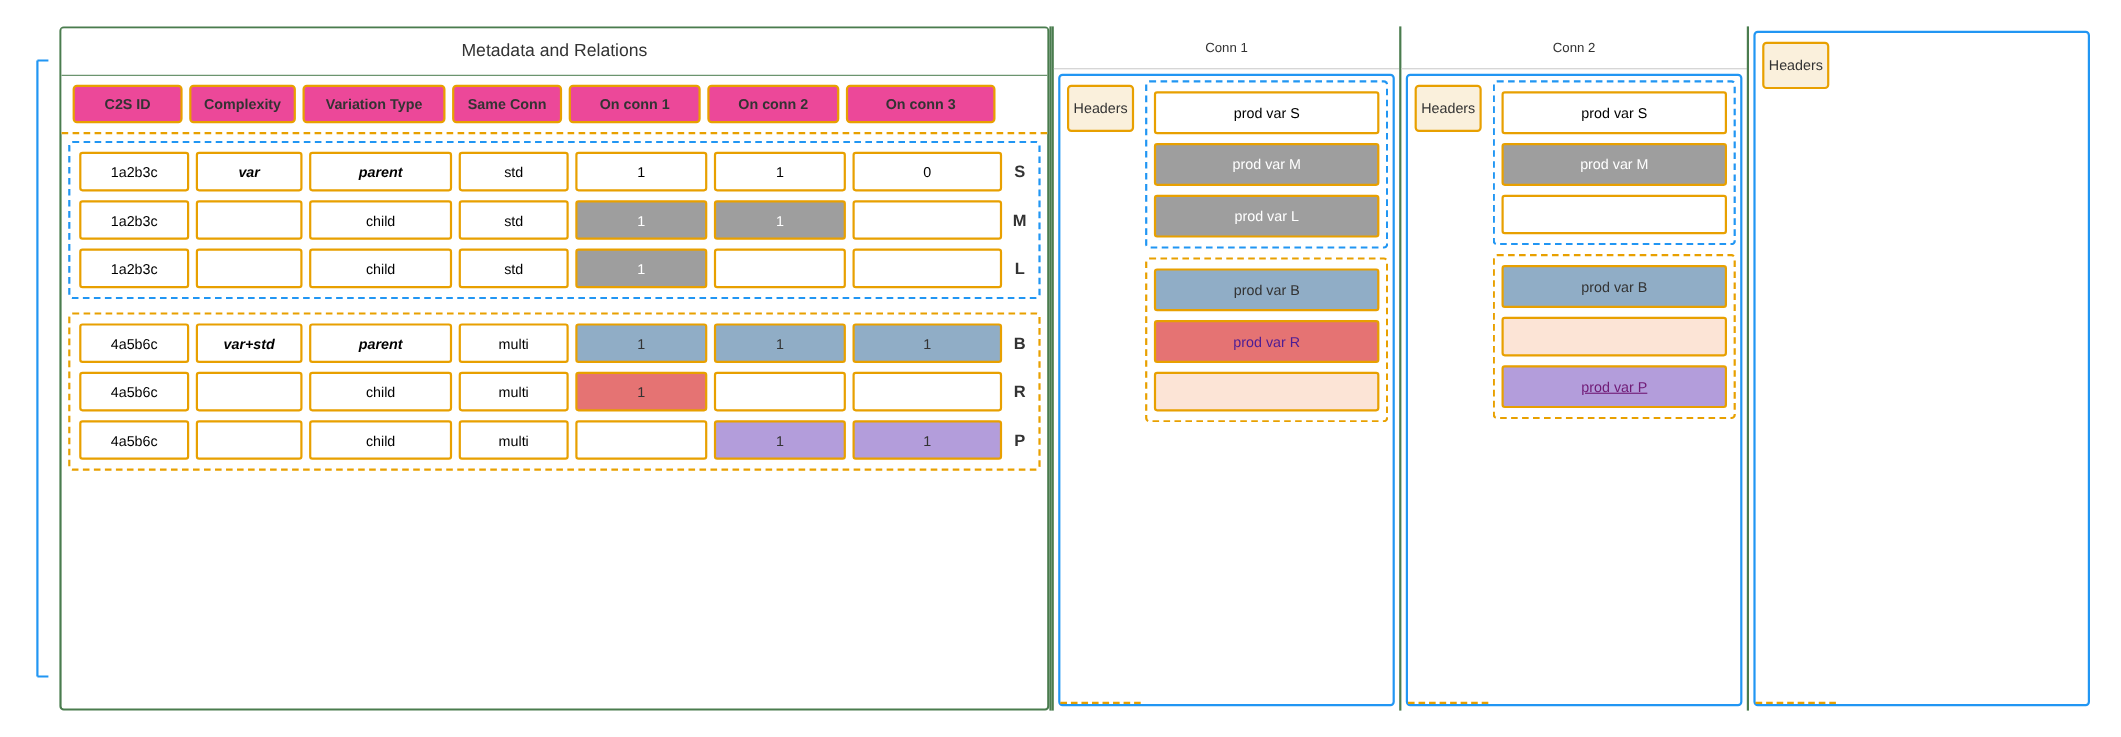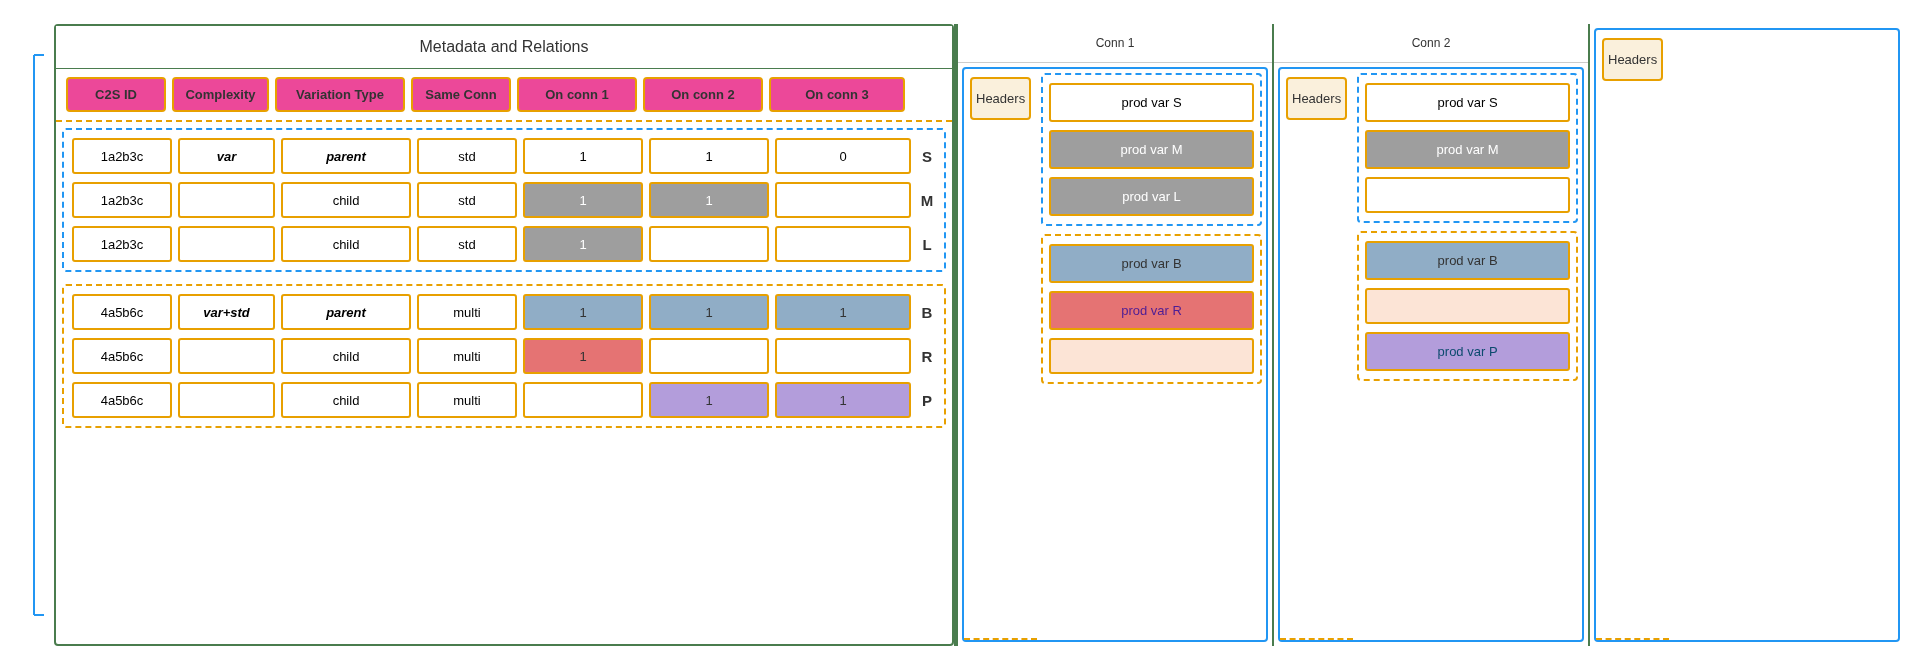--- a/index.html
+++ b/index.html
@@ -174,21 +174,21 @@
       background: #fff;
       width: 100%;
       min-height: 36px;
       display: flex;
       align-items: center;
       justify-content: center;
     }
     .conn-cell.gray-bg { background: #9e9e9e; color: #fff; }
     .conn-cell.blue-bg { background: #90adc6; color: #333; }
     .conn-cell.red-bg { background: #e57373; color: #4c1d95; }
-    .conn-cell.purple-bg { background: #b39ddb; color: #0c4a6e; }
+    .conn-cell.purple-bg { background: #b39ddb; color: #701a75; text-decoration: underline; }
     .conn-cell.peach-bg { background: #fce4d6; }
     
     .row-label {
       font-weight: bold;
       font-size: 15px;
       color: #333;
       width: 20px;
       text-align: center;
       flex-shrink: 0;
     }

